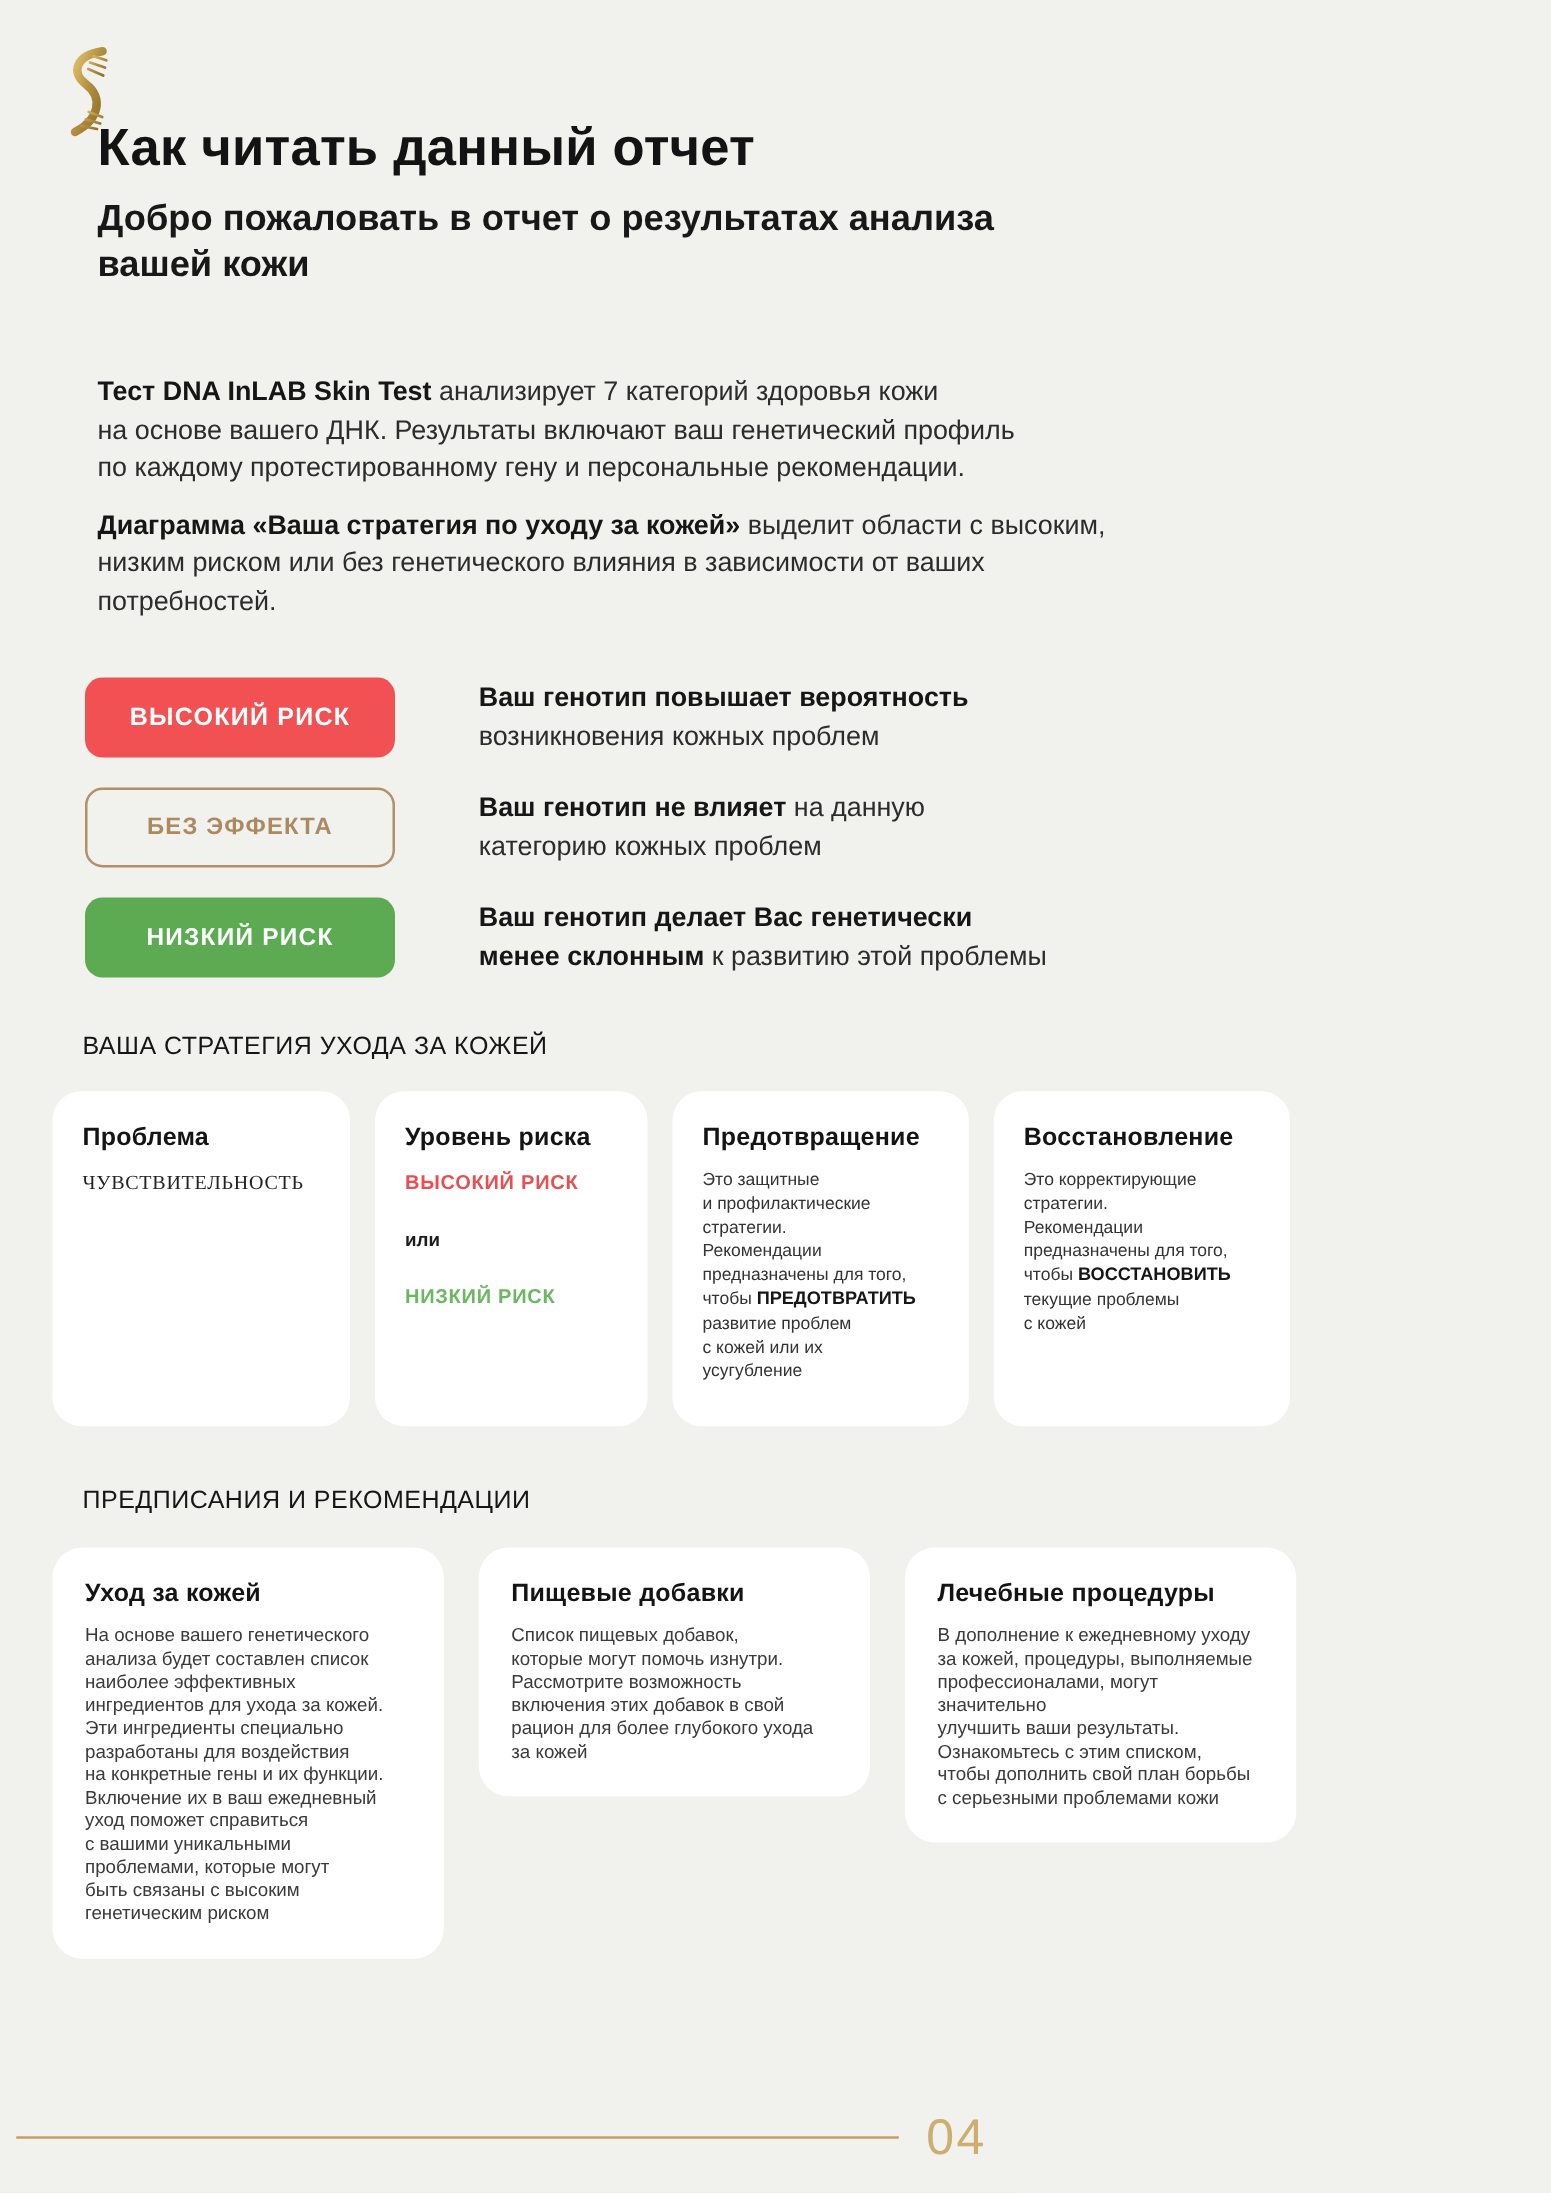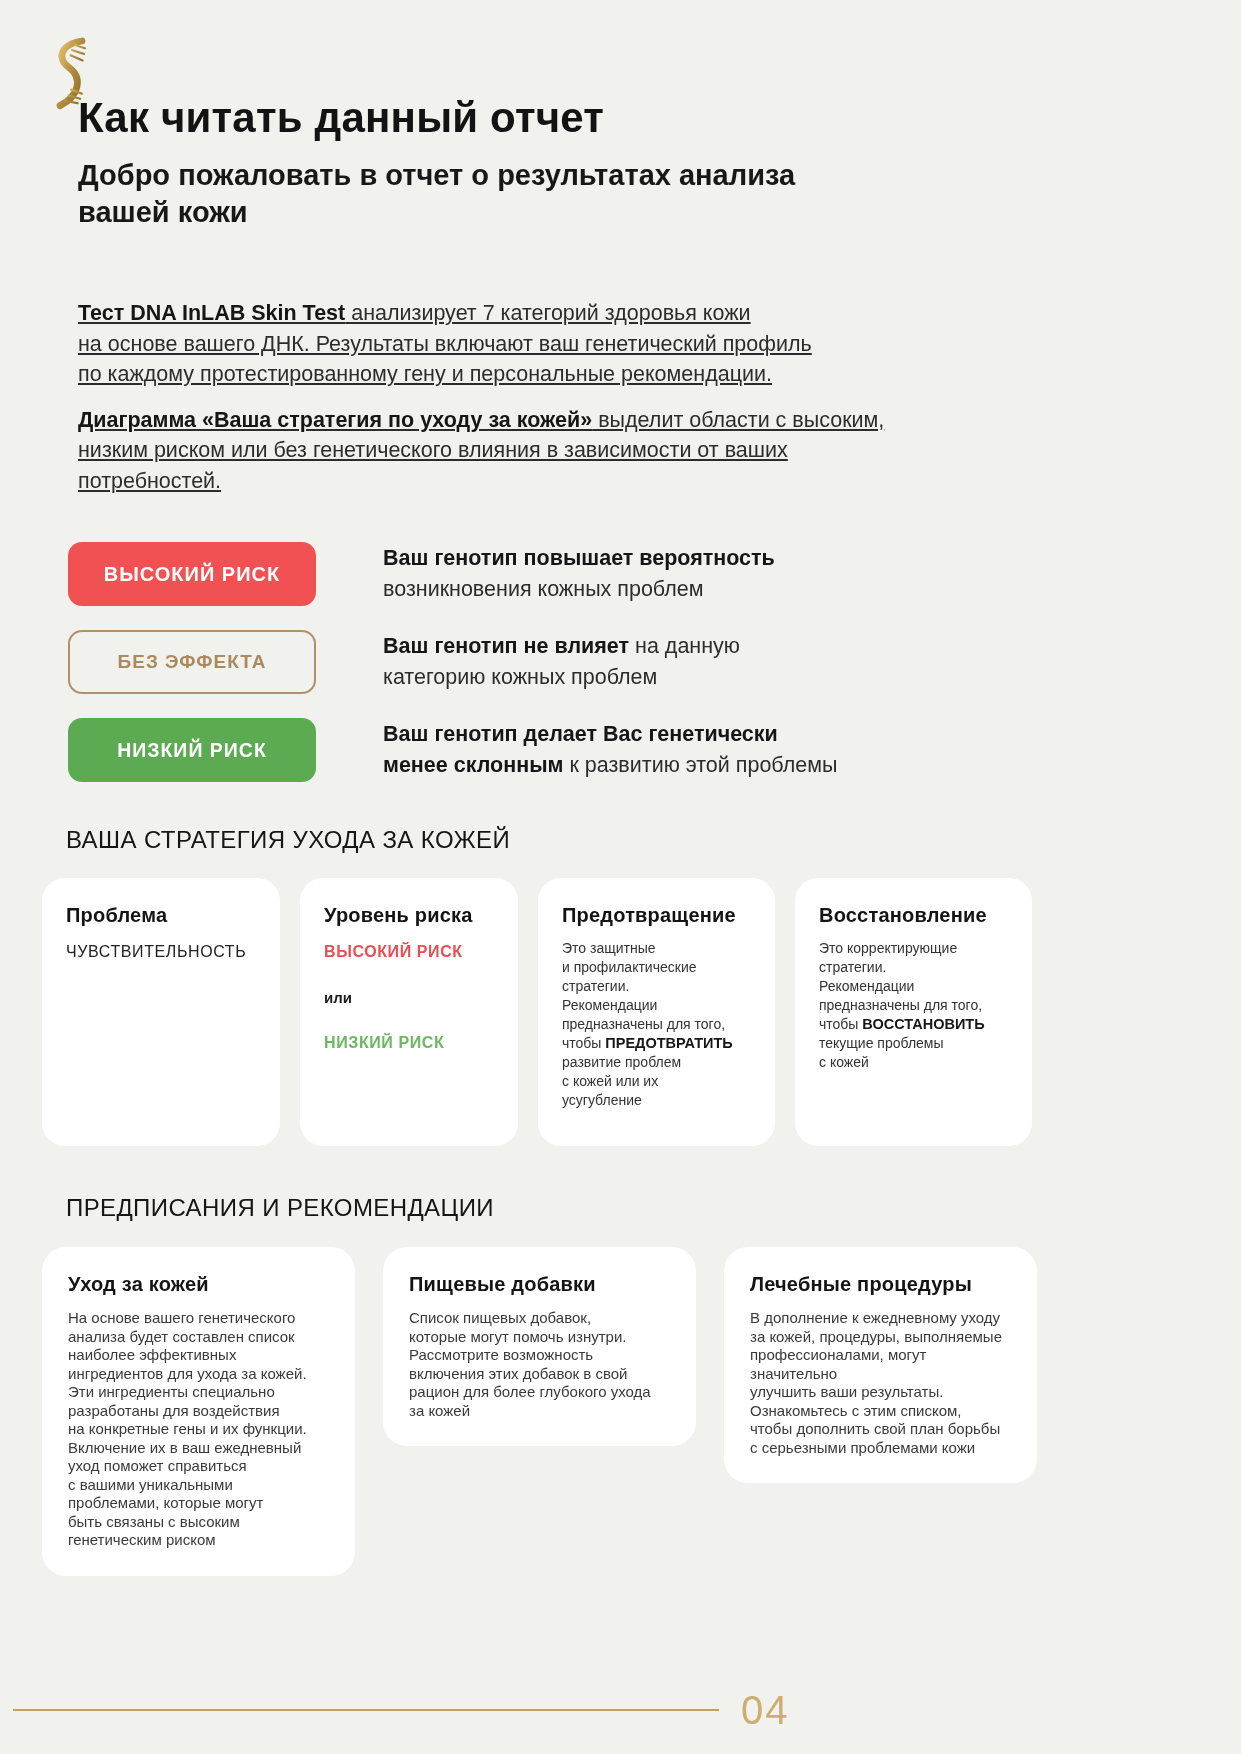--- a/index.html
+++ b/index.html
@@ -24,21 +24,20 @@
   }
   h2.subtitle {
     margin:16px 0 0 78px;
     font-size:29px; font-weight:700; color:#181818;
     line-height:1.26; white-space:pre-line;
   }
   p.para {
     margin-left:78px; margin-top:15px;
     font-size:21.5px; line-height:1.42; color:#2c2c2c;
     white-space:pre-line;
-    text-decoration:underline;
   }
   p.para.first { margin-top:68px; }
   .b { font-weight:700; color:#161616; }
 
   .legend { margin:46px 0 0 68px; display:flex; flex-direction:column; gap:24px; }
   .legend-row { display:flex; align-items:center; }
   .badge {
     width:248px; height:64px; border-radius:14px;
     display:flex; align-items:center; justify-content:center;
     font-weight:700; letter-spacing:1px; font-size:20px;
@@ -47,40 +46,40 @@
   .badge.high { background:#F15152; color:#ffffff; }
   .badge.none { background:transparent; border:2.5px solid #B3906A; color:#AB8A61; font-size:19px; }
   .badge.low  { background:#5CAB53; color:#ffffff; font-size:19.5px; }
   .legend-desc {
     margin-left:67px; font-size:21.5px; line-height:1.45;
     color:#2c2c2c; white-space:pre-line;
   }
 
   h3.section {
     margin:44px 0 0 66px;
-    font-size:24px; font-weight:500; color:#161616;
+    font-size:20px; font-weight:500; color:#161616;
     letter-spacing:0.4px; line-height:1.15;
   }
   h3.section.second { margin-top:48px; }
 
   .cards4 {
     margin:24px 0 0 42px; width:990px;
     display:grid; grid-template-columns:238px 218px 237px 237px; gap:20px;
     align-items:stretch;
   }
   .card {
     background:#ffffff; border-radius:22px;
     padding:26px 22px 24px 24px;
   }
   .cards4 .card { min-height:268px;border-radius:23px; }
   .card h4 {
     font-size:20px; font-weight:700; color:#141414; letter-spacing:0.2px;
   }
   .card .value {
-    margin-top:16px; font-size:16px; letter-spacing:0.6px; color:#222222;
+    margin-top:16px; font-size:16px; letter-spacing:0.6px; color:#222222;font-family:Liberation Serif, serif;
   }
   .card .risk-high { margin-top:16px; font-size:16px; font-weight:600; letter-spacing:0.6px; color:#E84F52; }
   .card .or        { margin-top:28px; font-size:15px; font-weight:700; color:#1c1c1c; }
   .card .risk-low  { margin-top:28px; font-size:16px; font-weight:600; letter-spacing:0.6px; color:#6CB761; }
   .card .small-body {
     margin-top:12px; font-size:14px; line-height:19px; color:#333333;
     white-space:pre-line;
   }
   .card .small-body .b { font-size:14.5px; }
 

